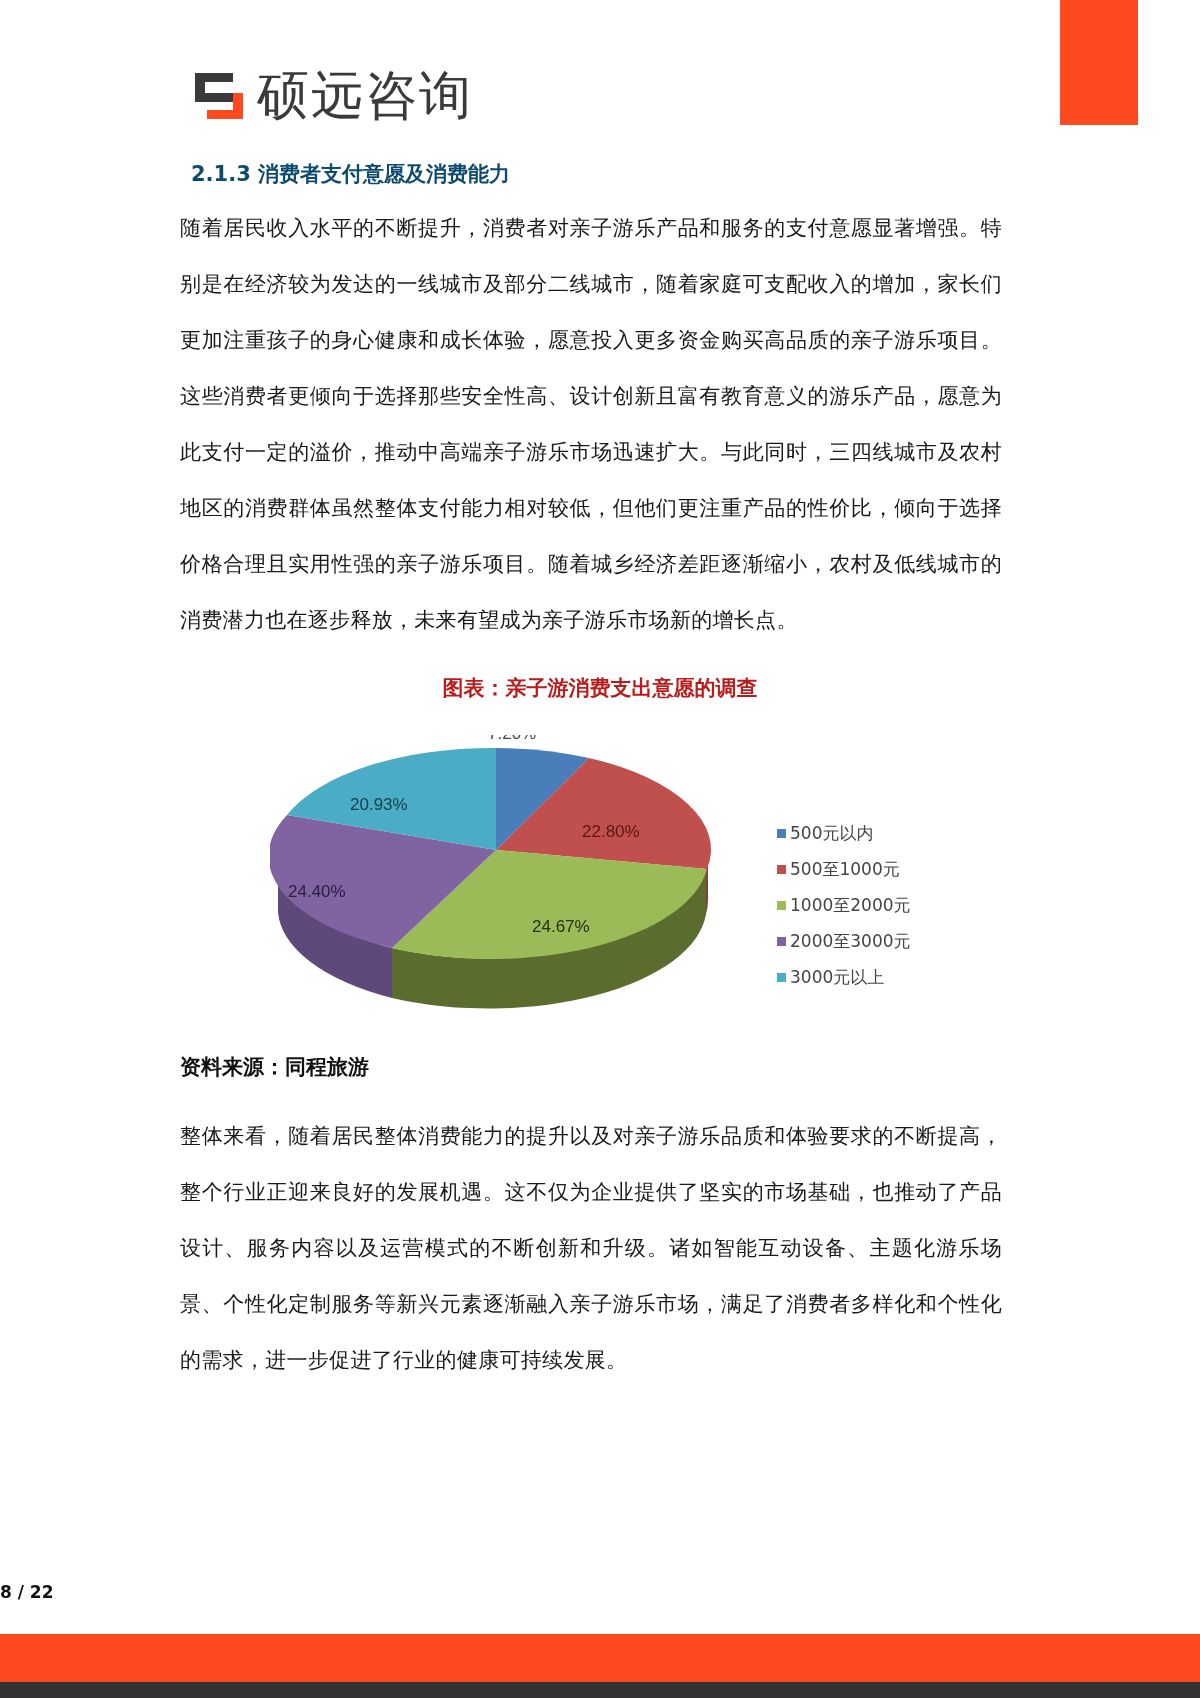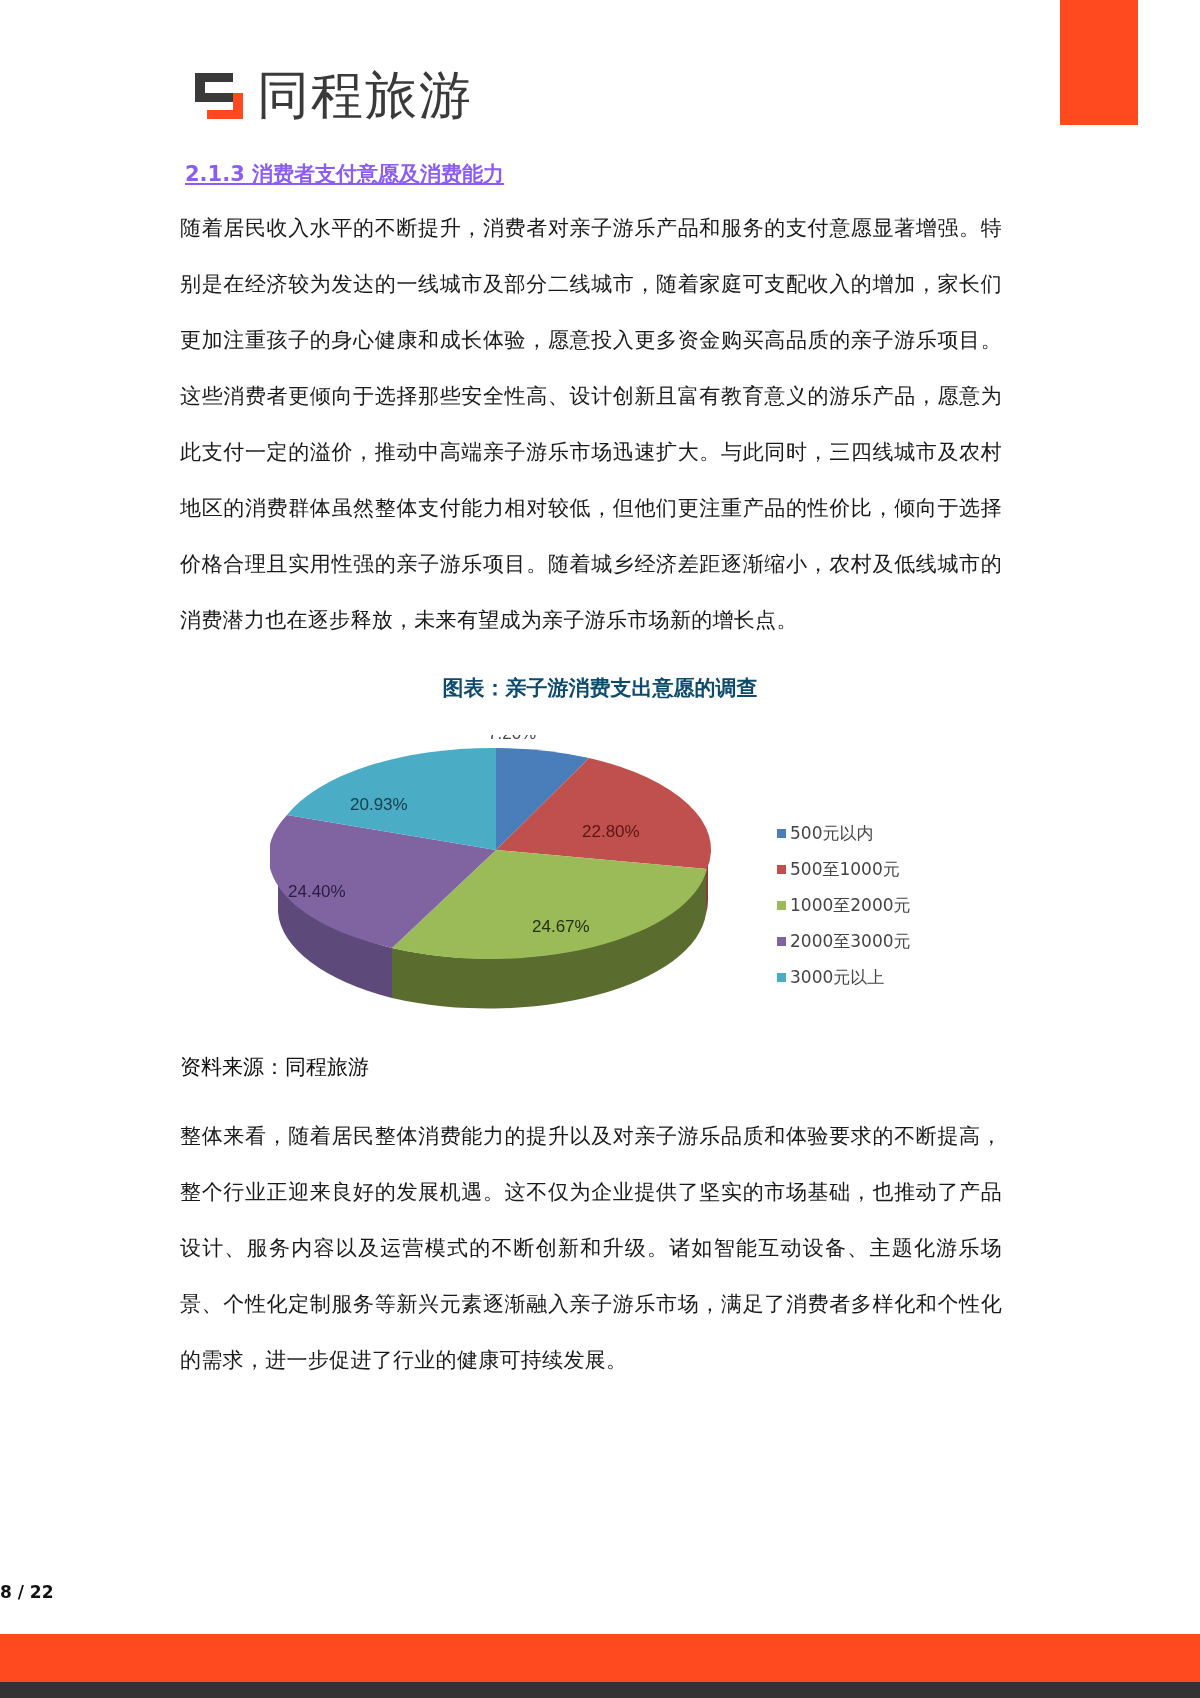--- a/index.html
+++ b/index.html
@@ -6,48 +6,48 @@
     body {
       width: 1200px; height: 1698px; position: relative; overflow: hidden;
       background: #ffffff;
       font-family: "DejaVu Sans", "Liberation Sans", sans-serif;
       color: #1a1a1a;
     }
     .corner-block { position: absolute; left: 1060px; top: 0; width: 78px; height: 125px; background: #ff4a1f; }
     .logo { position: absolute; left: 193px; top: 62px; height: 66px; display: flex; align-items: center; }
     .logo-mark { width: 52px; height: 52px; margin-right: 12px; }
     .logo-text { font-size: 52px; color: #3a3a3a; letter-spacing: 2px; font-weight: normal; line-height: 66px; }
-    .heading { position: absolute; left: 185px; top: 160px; font-size: 21px; font-weight: bold; color: #8b5cf6; text-decoration: underline; }
+    .heading { position: absolute; left: 191px; top: 160px; font-size: 21px; font-weight: bold; color: #0c4a6e; }
     .para { position: absolute; left: 180px; width: 822px; font-size: 21px; line-height: 56px; color: #1a1a1a; letter-spacing: 0.3px; text-align: justify; }
     .para1 { top: 200px; }
-    .chart-title { position: absolute; left: 0; width: 1200px; top: 674px; text-align: center; font-size: 21px; font-weight: bold; color: #0c4a6e; }
+    .chart-title { position: absolute; left: 0; width: 1200px; top: 674px; text-align: center; font-size: 21px; font-weight: bold; color: #b91c1c; }
     .pie { position: absolute; left: 270px; top: 735px; width: 460px; height: 300px; }
     .pie-label { font-family: "Liberation Sans", sans-serif; font-size: 17px; }
     .legend { position: absolute; left: 777px; top: 815px; text-align: right; }
     .legend-item { display: flex; align-items: center; height: 36px; font-size: 17px; color: #444; }
     .legend-swatch { width: 9px; height: 9px; margin-right: 4px; }
-    .source { position: absolute; left: 180px; top: 1053px; font-size: 21px; font-weight: normal; color: #111; }
+    .source { position: absolute; left: 180px; top: 1053px; font-size: 21px; font-weight: bold; color: #111; }
     .para2 { top: 1108px; }
     .page-num { position: absolute; left: 0; width: 1136px; top: 1582px; text-align: left; font-size: 17px; font-weight: bold; color: #111; }
     .footer-bar { position: absolute; left: 0; top: 1634px; width: 1200px; height: 48px; background: #ff4a1f; }
     .footer-dark { position: absolute; left: 0; top: 1682px; width: 1200px; height: 16px; background: #333333; }
   </style>
 </head>
 <body>
 
 <div class="corner-block"></div>
 
 <div class="logo">
   <svg class="logo-mark" viewBox="0 0 52 52">
     <path d="M2 4 H40 V13 H12 V22 H2 Z" fill="#3a3a3a"></path>
     <path d="M2 22 H12 V30 H2 Z" fill="#3a3a3a"></path>
     <path d="M2 24 H40 V33 H2 Z" fill="#3a3a3a"></path>
     <path d="M40 24 H50 V50 H14 V41 H40 Z" fill="#ff4a1f"></path>
   </svg>
-  <span class="logo-text">同程旅游</span>
+  <span class="logo-text">硕远咨询</span>
 </div>
 
 <div class="heading">2.1.3 消费者支付意愿及消费能力</div>
 
 <div class="para para1">随着居民收入水平的不断提升，消费者对亲子游乐产品和服务的支付意愿显著增强。特别是在经济较为发达的一线城市及部分二线城市，随着家庭可支配收入的增加，家长们更加注重孩子的身心健康和成长体验，愿意投入更多资金购买高品质的亲子游乐项目。这些消费者更倾向于选择那些安全性高、设计创新且富有教育意义的游乐产品，愿意为此支付一定的溢价，推动中高端亲子游乐市场迅速扩大。与此同时，三四线城市及农村地区的消费群体虽然整体支付能力相对较低，但他们更注重产品的性价比，倾向于选择价格合理且实用性强的亲子游乐项目。随着城乡经济差距逐渐缩小，农村及低线城市的消费潜力也在逐步释放，未来有望成为亲子游乐市场新的增长点。</div>
 
 <div class="chart-title">图表：亲子游消费支出意愿的调查</div>
 
 <svg class="pie" viewBox="0 0 460 300">
 

